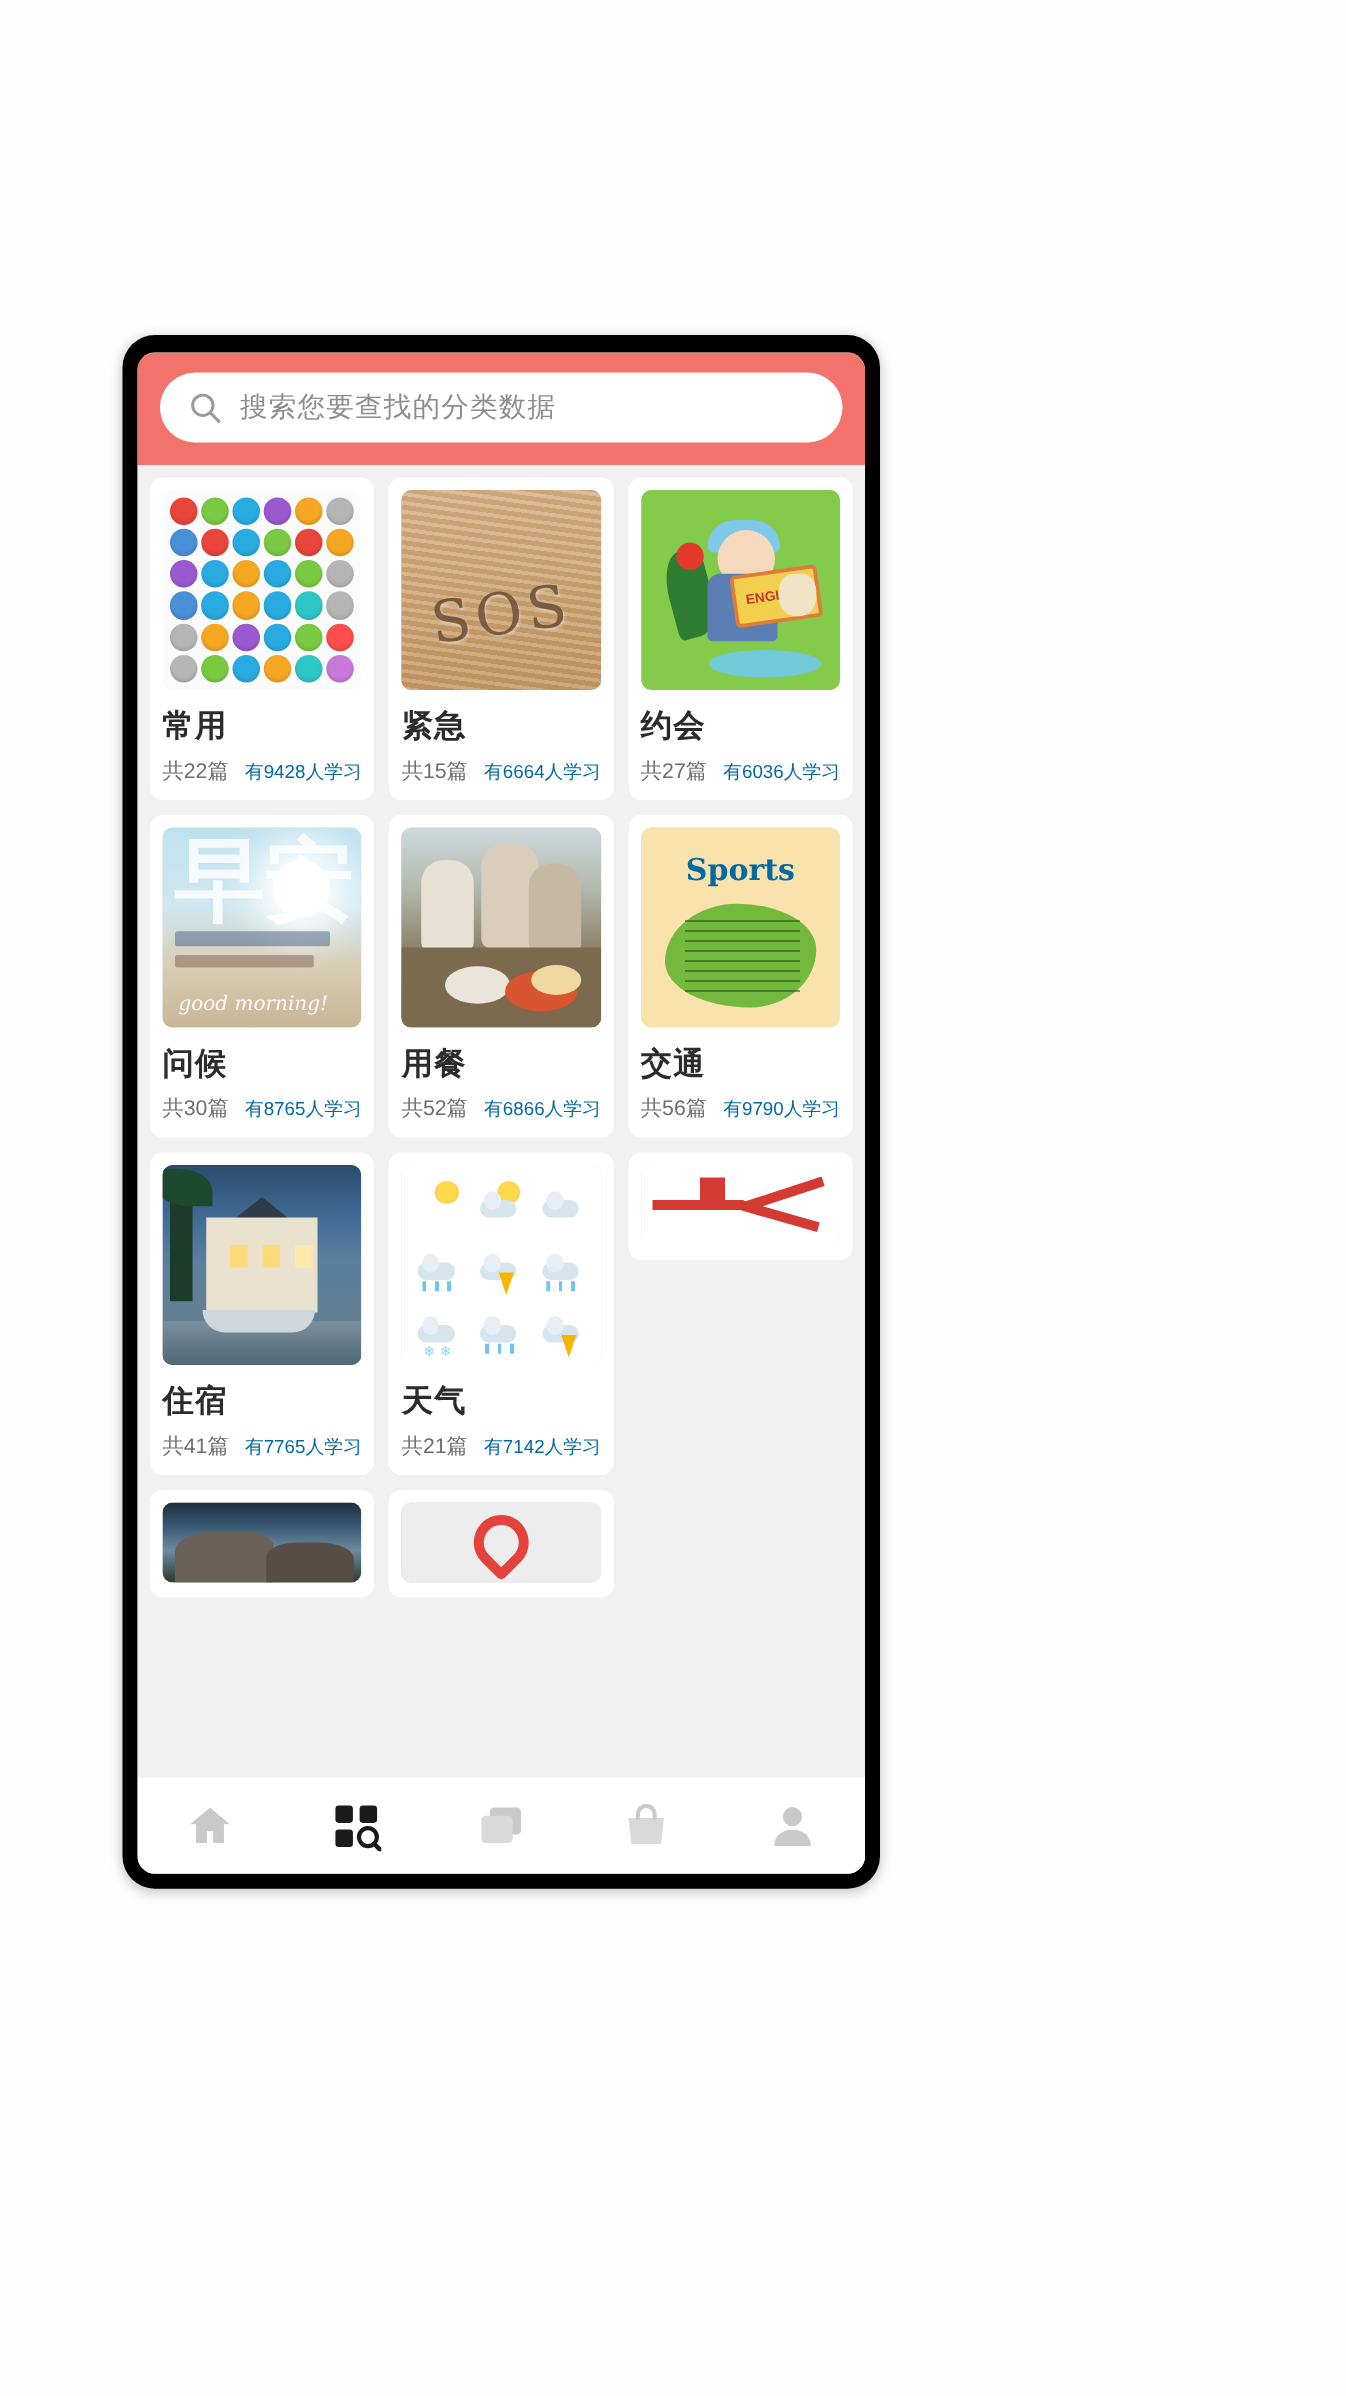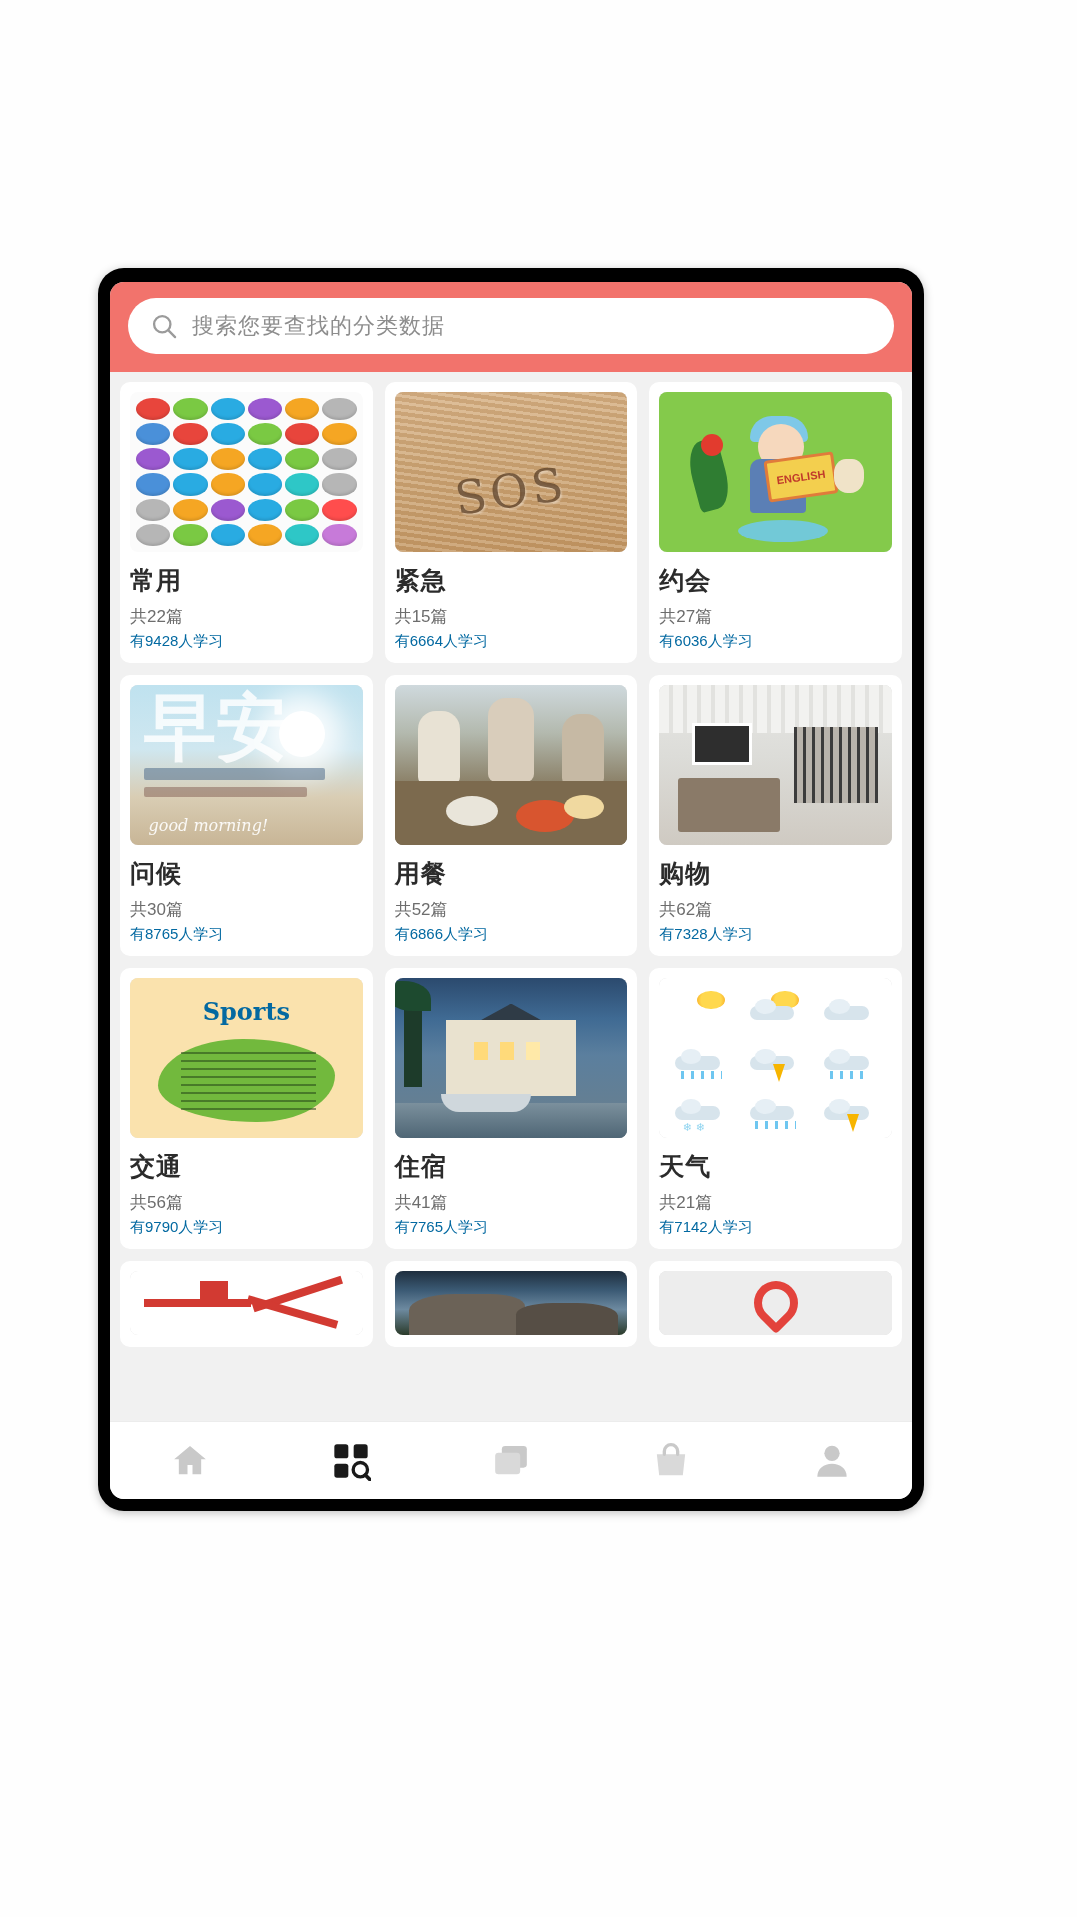--- a/index.html
+++ b/index.html
@@ -27,21 +27,21 @@
     background-clip: text;
     color: transparent;
     -webkit-text-fill-color: transparent;
     font-family: "DejaVu Sans", "Liberation Sans", sans-serif;
   }
 
   
   .phone {
     position: absolute;
     left: 98px; top: 268px;
-    width: 826px; height: 1243px;
+    width: 606px; height: 1243px;
     background: #000;
     border-radius: 26px;
     padding: 14px 12px 12px 12px;
     box-shadow: 0 2px 10px rgba(0,0,0,0.25);
   }
   .screen {
     width: 100%; height: 100%;
     background: #f3f3f3;
     border-radius: 14px;
     overflow: hidden;
@@ -105,21 +105,20 @@
     color: #2b2b2b;
     margin-top: 12px;
     letter-spacing: 1px;
   }
   .card-stats {
     margin-top: 8px;
     display: flex;
     align-items: baseline;
     justify-content: space-between;
     gap: 4px;
-    flex-direction: column;
   }
   .stat-count { font-size: 17px; color: #6d6d6d; }
   .stat-learners { font-size: 15px; color: #0369a1; }
 
   
   
   .art-icons {
     width:100%; height:100%;
     background:#fbfbfb;
     display:grid;
@@ -399,35 +398,20 @@
                 <span class="d-dish3"></span>
               </div>
             </div>
             <div class="card-title">用餐</div>
             <div class="card-stats">
               <span class="stat-count">共52篇</span>
               <span class="stat-learners">有6866人学习</span>
             </div>
           </div>
 
-          <div class="card">
-            <div class="thumb">
-              <div class="art-shop">
-                <span class="s-ceil"></span>
-                <span class="s-frame"></span>
-                <span class="s-rack"></span>
-                <span class="s-counter"></span>
-              </div>
-            </div>
-            <div class="card-title">购物</div>
-            <div class="card-stats">
-              <span class="stat-count">共62篇</span>
-              <span class="stat-learners">有7328人学习</span>
-            </div>
-          </div>
 
           <div class="card">
             <div class="thumb">
               <div class="art-sports">
                 <span class="sp-title">Sports</span>
                 <span class="sp-blob"></span>
                 <span class="sp-lines"></span>
               </div>
             </div>
             <div class="card-title">交通</div>

